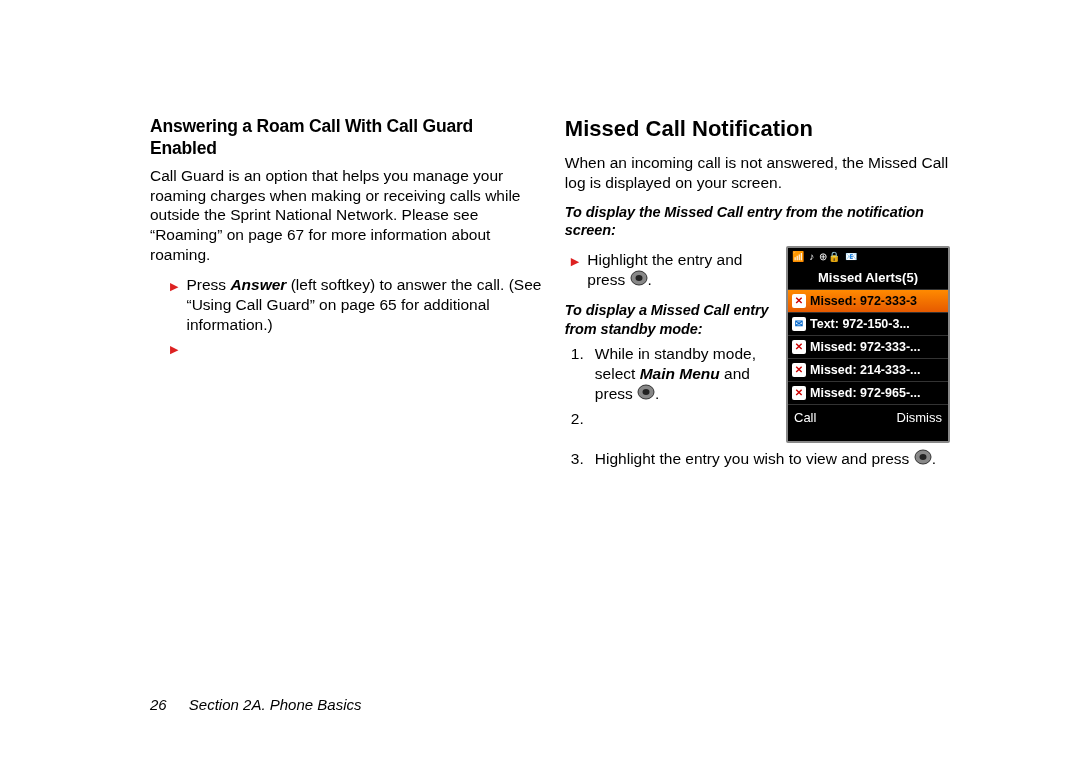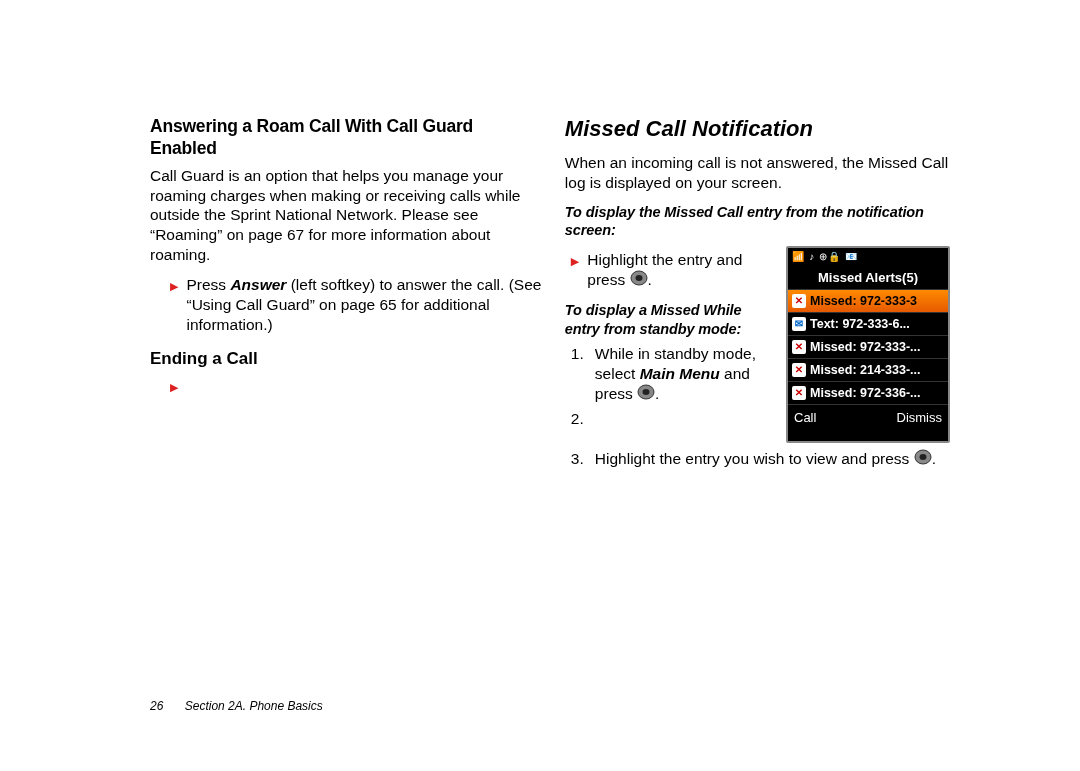--- a/index.html
+++ b/index.html
@@ -27,21 +27,20 @@
   .col-right { flex: 1; }
 
   h2.bold-title {
     font-size: 17.5px;
     font-weight: bold;
     margin: 0 0 6px 0;
     letter-spacing: -0.2px;
   }
   h2.italic-title {
     font-size: 22px;
-    font-style: italic;
     font-weight: bold;
     margin: 0 0 10px 0;
   }
   h3.sub {
     font-size: 17px;
     font-weight: bold;
     margin: 14px 0 6px 0;
   }
   p.body { margin: 4px 0 10px 0; }
   p.italic-lead {
@@ -141,41 +140,40 @@
     padding: 5px 6px 14px 6px;
     font-size: 13px;
     background:#000;
   }
 
   .footer {
     position: absolute;
     left: 150px;
     bottom: 58px;
     font-style: italic;
-    font-size: 12px;
+    font-size: 15px;
   }
   .footer .pg { margin-right: 18px; }
 </style>
 </head>
 <body>
 
 <div class="page">
 
   <div class="col col-left">
     <h2 class="bold-title">Answering a Roam Call With Call Guard Enabled</h2>
     <p class="body">Call Guard is an option that helps you manage your roaming charges when making or receiving calls while outside the Sprint National Network. Please see “Roaming” on page 67 for more information about roaming.</p>
 
     <div class="bullet-row">
       <span class="tri">▶</span>
       <span>
         <span>Press </span><span class="emb">Answer</span><span> (left softkey) to answer the call. (See “Using Call Guard” on page 65 for additional information.)</span>
       </span>
     </div>
 
-    <h3 class="sub">Ending a Call</h3>
 
     <div class="bullet-row">
       <span class="tri">▶</span>
     </div>
   </div>
 
   <div class="col col-right">
     <h2 class="italic-title">Missed Call Notification</h2>
     <p class="body">When an incoming call is not answered, the Missed Call log is displayed on your screen.</p>
     <p class="italic-lead">To display the Missed Call entry from the notification screen:</p>
@@ -189,21 +187,21 @@
             <span>Highlight the entry and press </span>
             <span class="icon-ok">
               <svg width="18" height="16" viewBox="0 0 18 16">
                   <ellipse cx="9" cy="8" rx="8" ry="7" fill="#888" stroke="#333"></ellipse>
                   <ellipse cx="9" cy="8" rx="3.5" ry="3" fill="#222"></ellipse>
                 </svg>
             </span><span>.</span>
           </span>
         </div>
 
-        <p class="italic-lead">To display a Missed While entry from standby mode:</p>
+        <p class="italic-lead">To display a Missed Call entry from standby mode:</p>
 
         <div class="num-row" style="margin-left:6px">
           <span class="num">1.</span>
           <span>
             <span>While in standby mode, select </span><span class="emb">Main Menu</span><span> and press </span>
             <span class="icon-ok">
               <svg width="18" height="16" viewBox="0 0 18 16">
                   <ellipse cx="9" cy="8" rx="8" ry="7" fill="#888" stroke="#333"></ellipse>
                   <ellipse cx="9" cy="8" rx="3.5" ry="3" fill="#222"></ellipse>
                 </svg>
@@ -220,33 +218,33 @@
         <div class="phone-status">
           <span>📶  ♪  ⊕🔒 📧</span>
         </div>
         <div class="phone-title">Missed Alerts(5)</div>
         <div class="phone-row sel">
           <span class="picon pi-missed">✕</span>
           <span>Missed: 972-333-3</span>
         </div>
         <div class="phone-row">
           <span class="picon pi-text">✉</span>
-          <span>Text: 972-333-6...</span>
+          <span>Text: 972-150-3...</span>
         </div>
         <div class="phone-row">
           <span class="picon pi-missed">✕</span>
           <span>Missed: 972-333-...</span>
         </div>
         <div class="phone-row">
           <span class="picon pi-missed">✕</span>
           <span>Missed: 214-333-...</span>
         </div>
         <div class="phone-row">
           <span class="picon pi-missed">✕</span>
-          <span>Missed: 972-336-...</span>
+          <span>Missed: 972-965-...</span>
         </div>
         <div class="phone-soft">
           <span>Call</span>
           <span>Dismiss</span>
         </div>
       </div>
     </div>
 
     <div class="num-row" style="margin-left:6px; margin-top:6px">
       <span class="num">3.</span>

